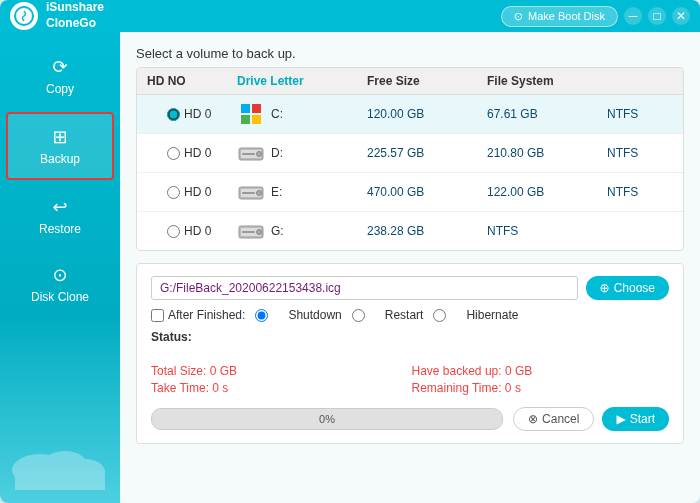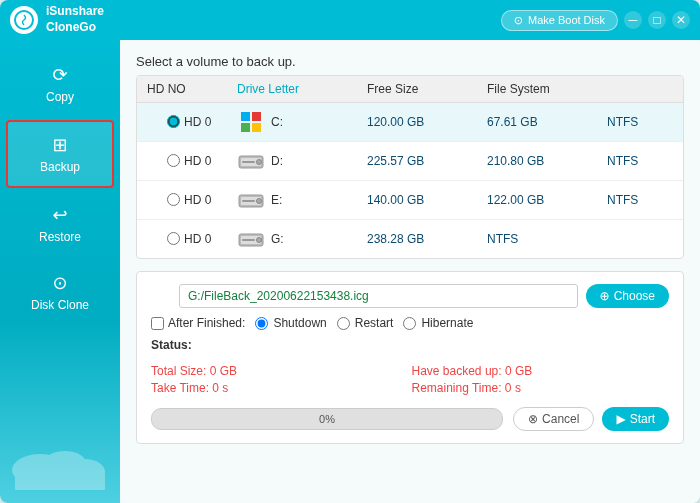--- a/index.html
+++ b/index.html
@@ -19,21 +19,21 @@
       flex-direction: column;
       background: #f0fafa;
       border-radius: 8px;
       overflow: hidden;
       box-shadow: 0 2px 12px rgba(0,0,0,0.2);
     }
 
     
     .title-bar {
       background: #00bcd4;
-      height: 40px;
+      height: 32px;
       display: flex;
       align-items: center;
       justify-content: space-between;
       padding: 0 10px;
       flex-shrink: 0;
     }
     .title-bar-left {
       display: flex;
       align-items: center;
       gap: 8px;
@@ -157,21 +157,21 @@
     .table-header {
       display: grid;
       grid-template-columns: 90px 130px 120px 120px 120px;
       background: #f0f0f0;
       border-bottom: 1px solid #ddd;
       padding: 6px 10px;
     }
     .table-header-cell {
       font-size: 12px;
       color: #333;
-      font-weight: 400;
+      font-weight: 700;
     }
     .table-header-cell.drive-letter {
       color: #00acc1;
     }
 
     .table-row {
       display: grid;
       grid-template-columns: 90px 130px 120px 120px 120px;
       padding: 8px 10px;
       border-bottom: 1px solid #eee;
@@ -179,21 +179,21 @@
     }
     .table-row:last-child {
       border-bottom: none;
     }
     .table-row.selected {
       background: #e8f8fa;
     }
 
     .radio-cell {
       display: flex;
-      align-items: flex-start;
+      align-items: flex-end;
       gap: 4px;
       font-size: 12px;
       color: #333;
       padding-left: 20px;
     }
     .radio-input {
       accent-color: #00bcd4;
       cursor: pointer;
     }
 
@@ -237,23 +237,22 @@
       font-size: 12px;
       color: #333;
       white-space: nowrap;
     }
     .path-input {
       flex: 1;
       border: 1px solid #ccc;
       border-radius: 3px;
       padding: 4px 8px;
       font-size: 12px;
-      color: #15803d;
+      color: #701a75;
       outline: none;
-      margin-left: 28px;
     }
     .choose-btn {
       background: #00bcd4;
       color: white;
       border: none;
       border-radius: 14px;
       padding: 5px 14px;
       font-size: 12px;
       cursor: pointer;
       display: flex;
@@ -271,31 +270,31 @@
     }
     .checkbox-label {
       display: flex;
       align-items: center;
       gap: 4px;
       cursor: pointer;
     }
     .radio-label {
       display: flex;
       align-items: center;
-      gap: 5px;
+      gap: 20px;
       cursor: pointer;
     }
 
     .status-section {
       font-size: 12px;
       color: #333;
     }
     .status-title {
       font-weight: 600;
-      margin-bottom: 12px;
+      margin-bottom: 20px;
     }
     .status-grid {
       display: grid;
       grid-template-columns: 1fr 1fr;
       gap: 3px;
     }
     .status-item {
       font-size: 12px;
       color: #ef4444;
     }
@@ -496,21 +495,21 @@
               <div class="drive-icon">
                 <svg width="26" height="20" viewBox="0 0 26 20">
                   <rect x="1" y="5" width="24" height="12" rx="2" fill="#bbb" stroke="#999" stroke-width="1"></rect>
                   <rect x="3" y="7" width="20" height="8" rx="1" fill="#ddd"></rect>
                   <circle cx="21" cy="11" r="2.5" fill="#aaa" stroke="#888" stroke-width="1"></circle>
                   <rect x="4" y="10" width="13" height="2" rx="1" fill="#999"></rect>
                 </svg>
               </div>
               <span>E:</span>
             </div>
-            <div class="table-cell">140.00 GB</div>
+            <div class="table-cell">470.00 GB</div>
             <div class="table-cell">122.00 GB</div>
             <div class="table-cell">NTFS</div>
           </div>
 
           <div class="table-row">
             <div class="radio-cell">
               <input type="radio" name="volume" class="radio-input" style="">
               <span>HD 0</span>
             </div>
             <div class="drive-cell">

